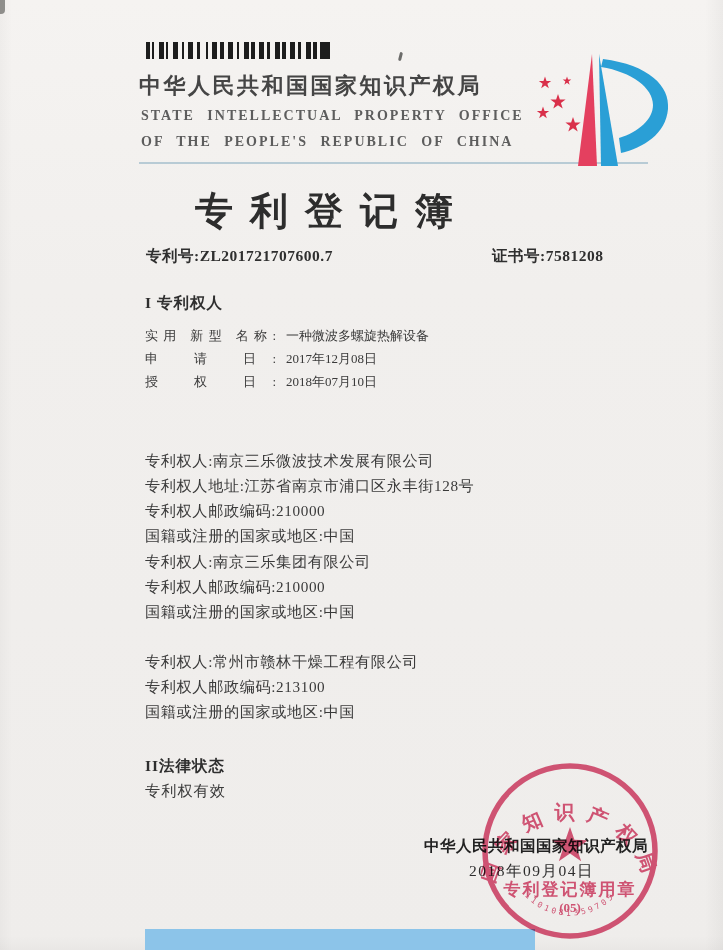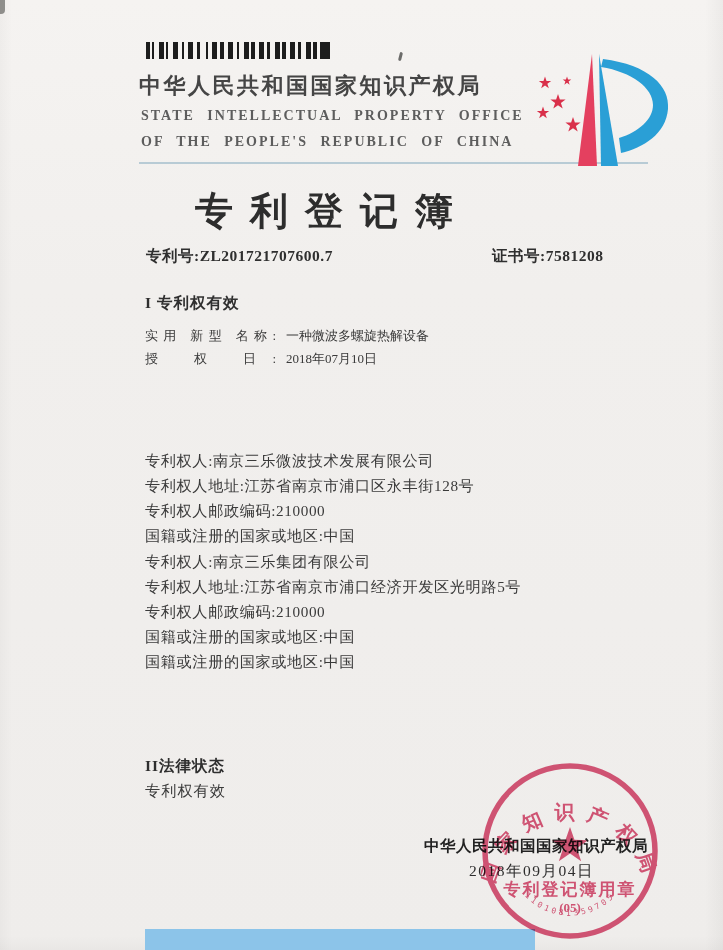--- a/index.html
+++ b/index.html
@@ -115,46 +115,50 @@
       <polygon transform="translate(40,75) scale(8)" points="0,-1 0.235,-0.324 0.951,-0.309 0.363,0.124 0.588,0.809 0,0.4 -0.588,0.809 -0.363,0.124 -0.951,-0.309 -0.235,-0.324"></polygon>
     </g>
   </svg>
 </div>
 
 <div class="doc-title">专利登记簿</div>
 
 <div class="meta meta-patent">专利号:ZL201721707600.7</div>
 <div class="meta meta-cert">证书号:7581208</div>
 
-<div class="s1-heading">I 专利权有效</div>
+<div class="s1-heading">I 专利权人</div>
 
 <div class="biblio">
   <div class="biblio-row">
     <span class="biblio-label">实用 新型 名称:</span><span class="biblio-value">一种微波多螺旋热解设备</span>
+  </div>
+  <div class="biblio-row">
+    <span class="biblio-label">申 请 日:</span><span class="biblio-value">2017年12月08日</span>
   </div>
   <div class="biblio-row">
     <span class="biblio-label">授 权 日:</span><span class="biblio-value">2018年07月10日</span>
   </div>
 </div>
 
 <div class="patentee patentee-1">
   <div>专利权人:南京三乐微波技术发展有限公司</div>
   <div>专利权人地址:江苏省南京市浦口区永丰街128号</div>
   <div>专利权人邮政编码:210000</div>
   <div>国籍或注册的国家或地区:中国</div>
 </div>
 
 <div class="patentee patentee-2">
   <div>专利权人:南京三乐集团有限公司</div>
-  <div>专利权人地址:江苏省南京市浦口经济开发区光明路5号</div>
   <div>专利权人邮政编码:210000</div>
   <div>国籍或注册的国家或地区:中国</div>
 </div>
 
 <div class="patentee patentee-3">
+  <div>专利权人:常州市赣林干燥工程有限公司</div>
+  <div>专利权人邮政编码:213100</div>
   <div>国籍或注册的国家或地区:中国</div>
 </div>
 
 <div class="s2-heading">II法律状态</div>
 <div class="s2-status">专利权有效</div>
 
 <div class="footer-office">中华人民共和国国家知识产权局</div>
 <div class="footer-date">2018年09月04日</div>
 
 <div class="stamp">

